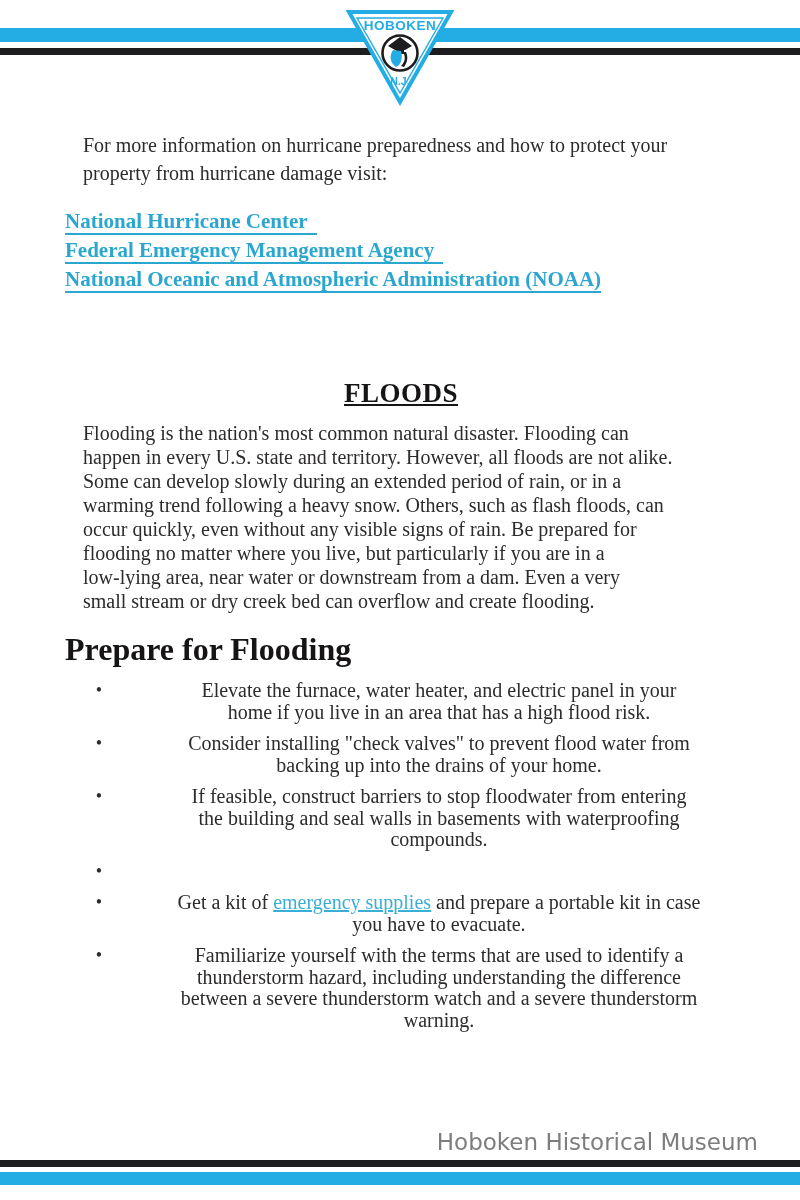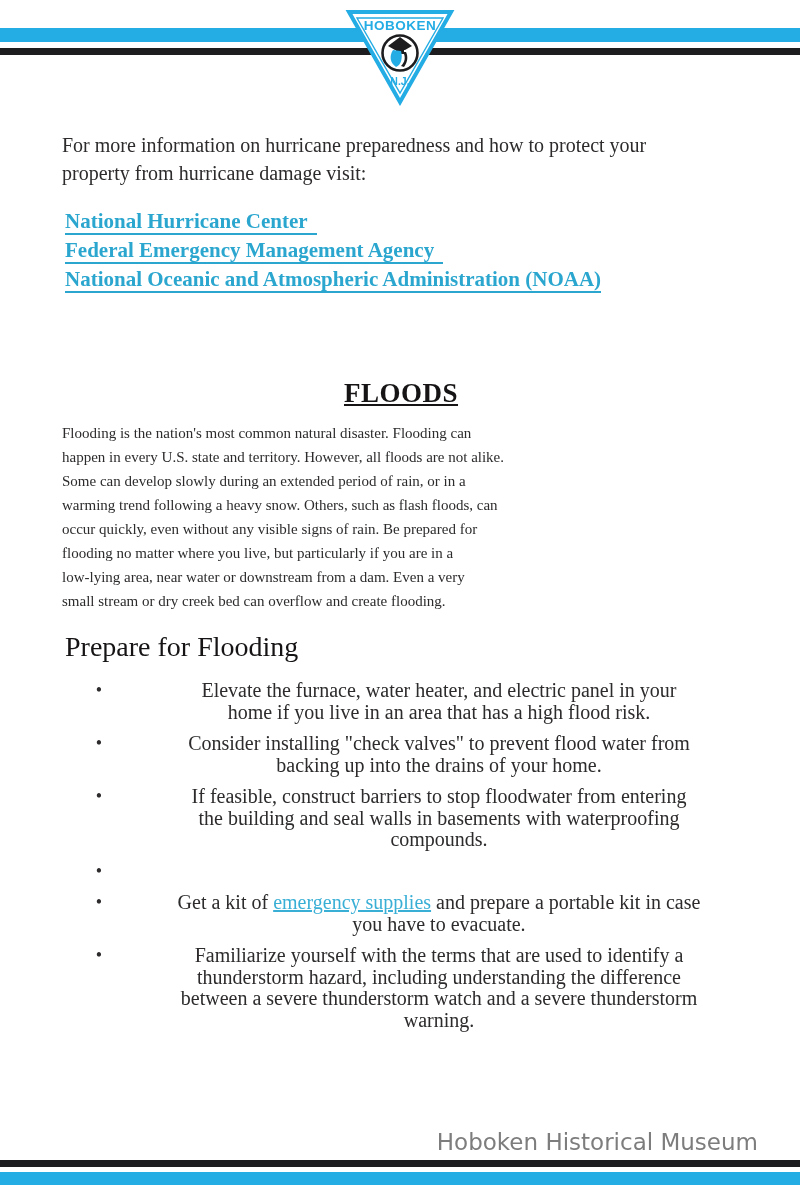--- a/index.html
+++ b/index.html
@@ -21,21 +21,21 @@
   .stripe-bot-blue    { top: 1172px; height: 13px; background: #24ACE4; }
 
   
   .logo {
     position: absolute; left: 340px; top: 4px;
     width: 120px; height: 102px; z-index: 2;
   }
 
   
   .content-block {
-    position: absolute; left: 62px; width: 672px;
+    position: absolute; left: 83px; width: 672px;
     white-space: pre-line;
   }
   .intro {
     top: 131px;
     font-size: 20px; line-height: 28px;
   }
   .links-block {
     position: absolute; left: 65px; top: 210px; width: 672px; z-index: 2;
   }
   .links-block a {
@@ -53,25 +53,25 @@
 
   .floods-heading {
     position: absolute; left: 65px; top: 378px; width: 672px;
     text-align: center;
     font-size: 27px; font-weight: bold; color: #161415;
     letter-spacing: 0.5px;
     text-decoration: underline;
   }
   .floods-body {
     top: 421px;
-    font-size: 15px; line-height: 24px;
+    font-size: 20px; line-height: 24px;
   }
   .prepare-heading {
     position: absolute; left: 65px; top: 631px; width: 672px;
-    font-size: 28px; font-weight: normal; color: #161415;
+    font-size: 32px; font-weight: bold; color: #161415;
   }
   .bullet-list {
     position: absolute; left: 65px; top: 680px; width: 680px;
     list-style: none;
   }
   .bullet-list li {
     display: flex;
     margin-bottom: 10px;
     font-size: 20px; line-height: 21.5px;
   }

